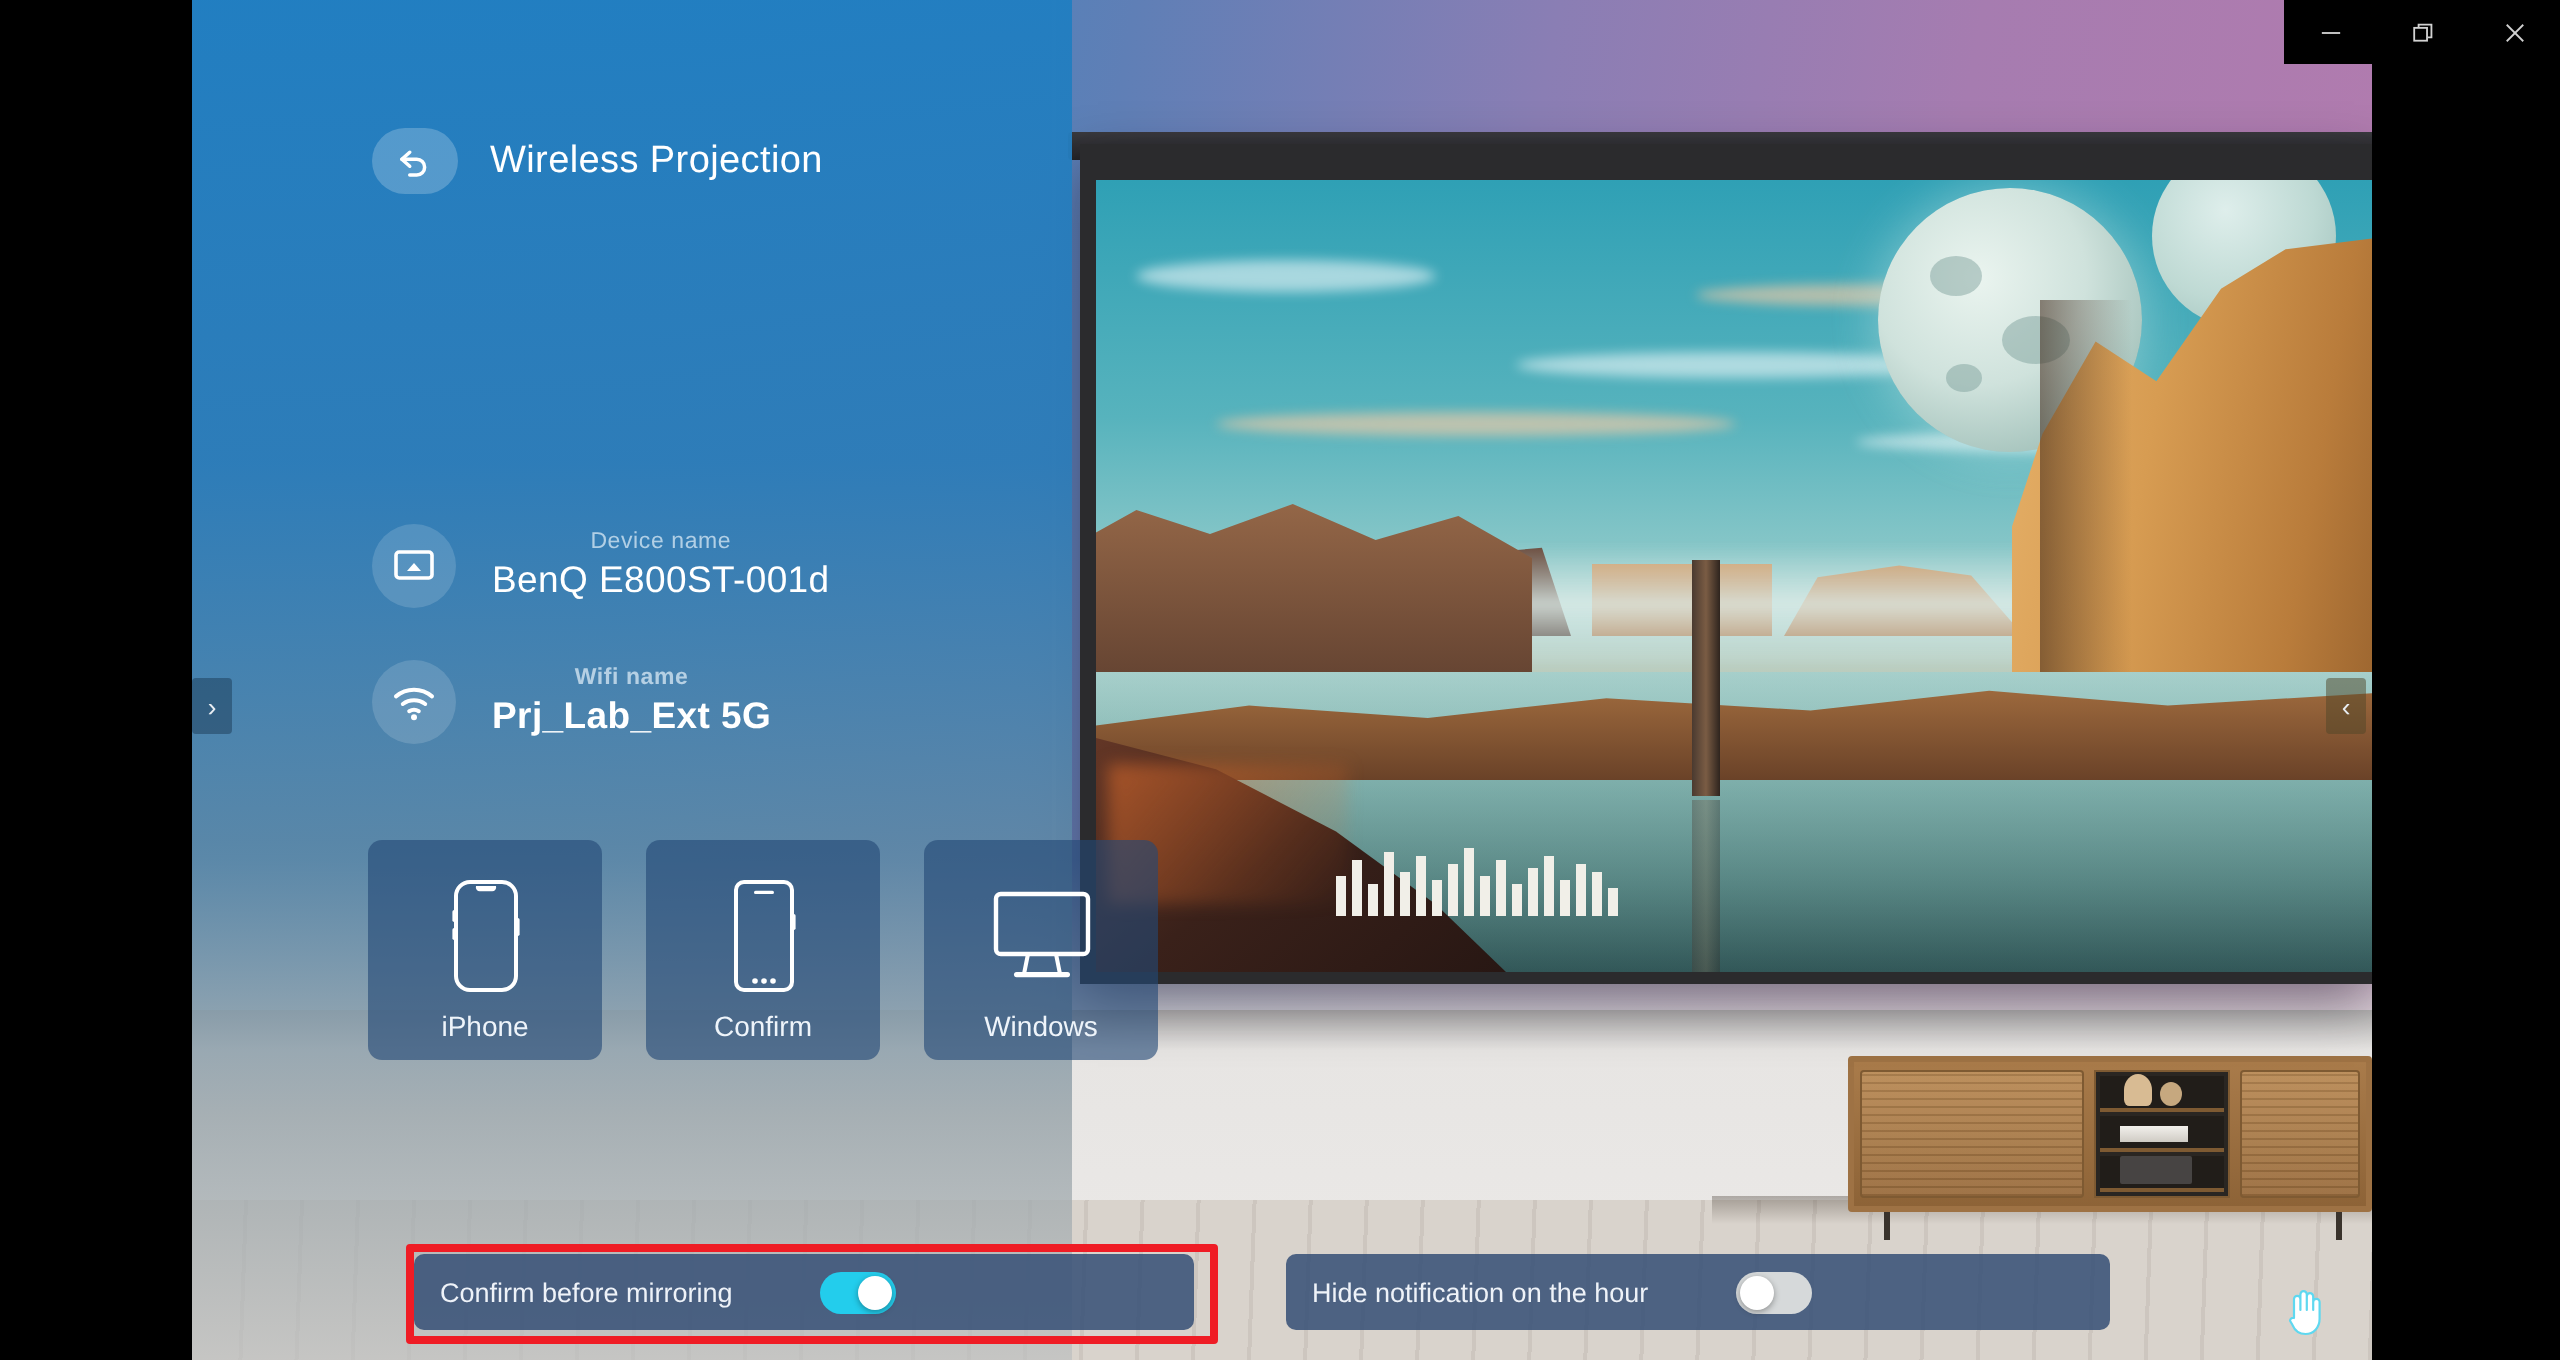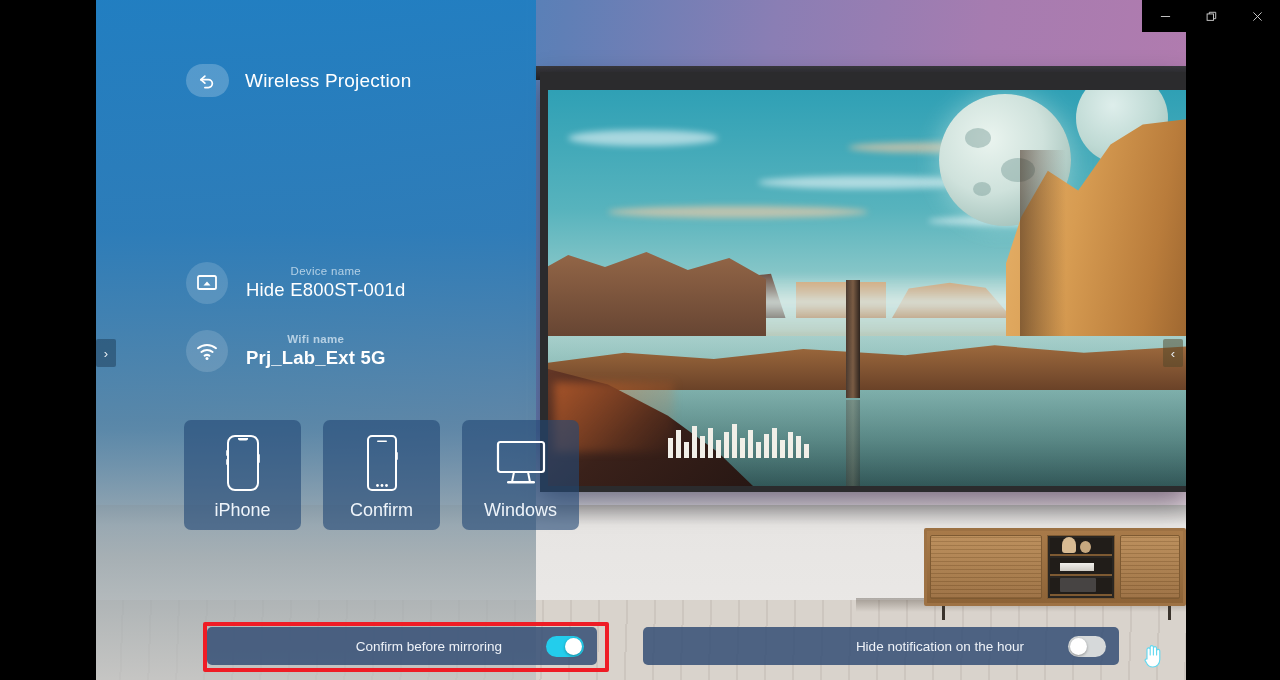--- a/index.html
+++ b/index.html
@@ -212,31 +212,31 @@
   .info-val{ color:#fff; font-size:18.5px; letter-spacing:.2px; }
 
   .tiles{ position:absolute; left:88px; top:420px; display:flex; gap:22px; }
   .tile{
     width:117px; height:110px; border-radius:7px;
     background:rgba(36,72,118,.62);
     display:flex; flex-direction:column; align-items:center; justify-content:flex-end;
     padding-bottom:9px; cursor:pointer;
   }
   .tile svg{ width:54px; height:62px; margin-bottom:6px; }
-  .tile span{ color:#eef4fa; font-size:18px; }
+  .tile span{ color:#eef4fa; font-size:14px; }
 
   .switchbar{
     position:absolute; height:38px; border-radius:5px;
     background:rgba(57,82,120,.88);
-    display:flex; align-items:center; justify-content:flex-end;
+    display:flex; align-items:center; justify-content:flex-start;
     padding:0 13px; cursor:pointer;gap:44px;
   }
   .switchbar .sb-label{ color:#eef2f8; font-size:13.5px; }
   #bar-confirm{ left:111px; top:627px; width:390px; }
-  #bar-hide{ left:547px; top:627px; width:476px; }
+  #bar-hide{ left:547px; top:627px; width:412px; }
 
   .toggle{ width:38px; height:21px; border-radius:11px; position:relative; flex:0 0 auto; }
   .toggle.on{ background:#23cdec; }
   .toggle.off{ background:#d6d9da; }
   .knob{
     position:absolute; top:2px; width:17px; height:17px; border-radius:50%;
     background:#fff; box-shadow:0 1px 3px rgba(0,0,0,.35);
   }
   .toggle.on .knob{ right:2px; }
   .toggle.off .knob{ left:2px; }
@@ -381,21 +381,21 @@
 
       <div class="info-row dev">
         <div class="info-icon">
           <svg viewBox="0 0 24 24">
             <rect x="3" y="5" width="18" height="13" rx="1.6" fill="none" stroke="#fff" stroke-width="1.8"></rect>
             <path d="M8.5 14.5 L12 10.5 L15.5 14.5 Z" fill="#fff"></path>
           </svg>
         </div>
         <div>
           <div class="info-lbl">Device name</div>
-          <div class="info-val">Hide E800ST-001d</div>
+          <div class="info-val">BenQ E800ST-001d</div>
         </div>
       </div>
 
       <div class="info-row wifi">
         <div class="info-icon">
           <svg viewBox="0 0 24 24">
             <path d="M3 9.2 a14 14 0 0 1 18 0" fill="none" stroke="#fff" stroke-width="2" stroke-linecap="round"></path>
             <path d="M6.4 13 a9.2 9.2 0 0 1 11.2 0" fill="none" stroke="#fff" stroke-width="2" stroke-linecap="round"></path>
             <path d="M9.6 16.6 a4.6 4.6 0 0 1 4.8 0" fill="none" stroke="#fff" stroke-width="2" stroke-linecap="round"></path>
             <circle cx="12" cy="19.6" r="1.5" fill="#fff"></circle>

